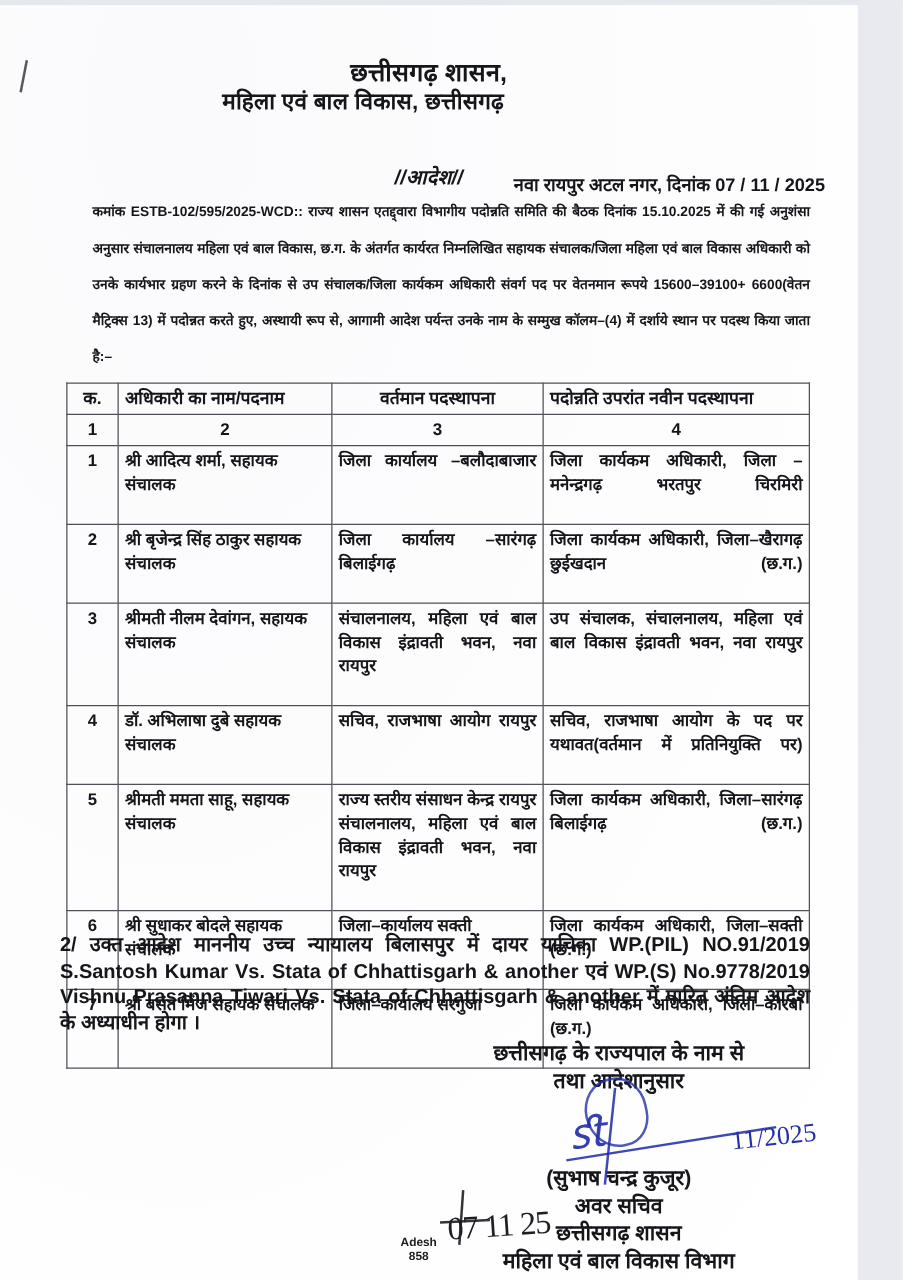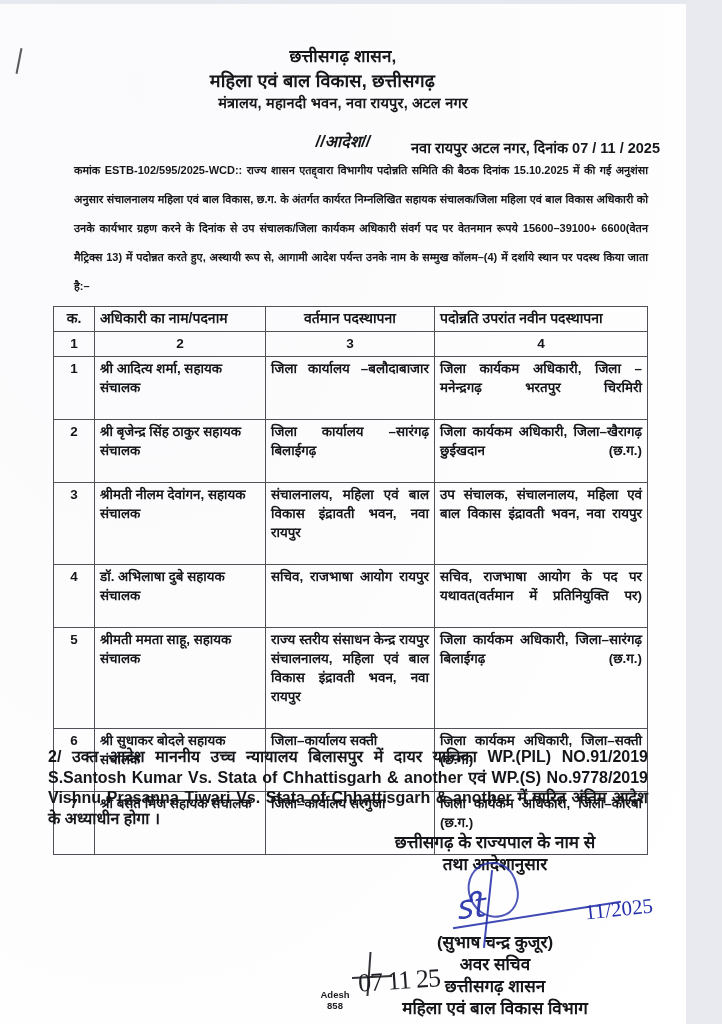--- a/index.html
+++ b/index.html
@@ -33,22 +33,22 @@
   
   .doc{
     position:absolute;inset:0;
     color:#15161a;
   }
   .hdr{
     text-align:center;
     font-weight:700;
     letter-spacing:.2px;
   }
-  .h1{position:absolute;left:0;top:40px;width:686px;font-size:17px;}
-  .h2{position:absolute;left:0;top:64px;width:581px;font-size:18px;margin-left:32px;}
+  .h1{position:absolute;left:0;top:40px;width:686px;font-size:20px;}
+  .h2{position:absolute;left:0;top:64px;width:581px;font-size:18px;}
   .h3{position:absolute;left:0;top:88px;width:686px;font-size:14.5px;font-weight:600;}
   .h4{position:absolute;left:0;top:126px;width:686px;font-size:16px;font-style:italic;font-weight:700;}
 
   .dateline{
     position:absolute;left:0;top:133px;width:660px;
     text-align:right;font-size:14.5px;font-weight:600;
   }
 
   .body-para{
     position:absolute;left:74px;top:152px;width:574px;
@@ -181,21 +181,20 @@
 
 <div class="page">
   <div class="paper-tint"></div>
 
   <div class="doc">
 
     <div class="penmark"></div>
 
     <div class="hdr h1">छत्तीसगढ़ शासन,</div>
     <div class="hdr h2">महिला एवं बाल विकास, छत्तीसगढ़</div>
-    <div class="hdr h3">मंत्रालय, महानदी भवन, नवा रायपुर, अटल नगर</div>
     <div class="hdr h4">//आदेश//</div>
     <div class="dateline">नवा रायपुर अटल नगर, दिनांक 07 / 11 / 2025</div>
 
     <div class="body-para">कमांक ESTB-102/595/2025-WCD:: राज्य शासन एतद्द्वारा विभागीय पदोन्नति समिति की बैठक दिनांक 15.10.2025 में की गई अनुशंसा अनुसार संचालनालय महिला एवं बाल विकास, छ.ग. के अंतर्गत कार्यरत निम्नलिखित सहायक संचालक/जिला महिला एवं बाल विकास अधिकारी को उनके कार्यभार ग्रहण करने के दिनांक से उप संचालक/जिला कार्यकम अधिकारी संवर्ग पद पर वेतनमान रूपये 15600–39100+ 6600(वेतन मैट्रिक्स 13) में पदोन्नत करते हुए, अस्थायी रूप से, आगामी आदेश पर्यन्त उनके नाम के सम्मुख कॉलम–(4) में दर्शाये स्थान पर पदस्थ किया जाता है:–</div>
 
     <table class="tbl">
       <tbody>
         <tr class="hd">
           <td class="c1">क.</td>
           <td class="c2">अधिकारी का नाम/पदनाम</td>

